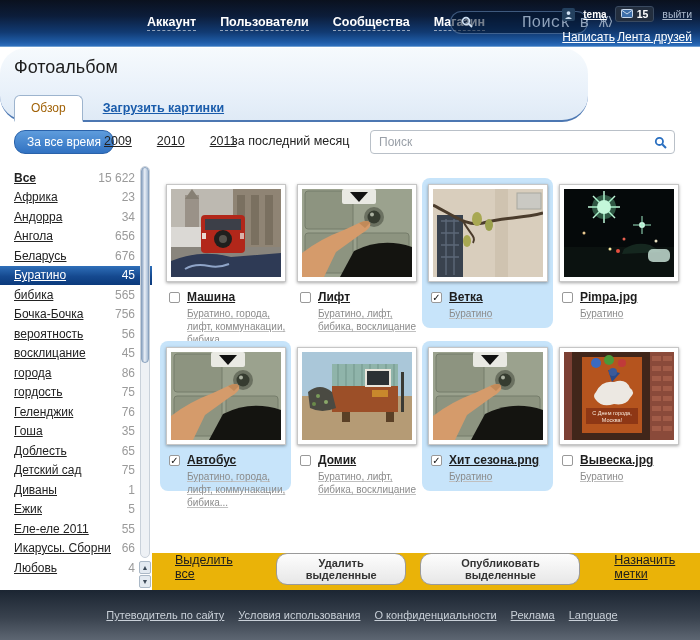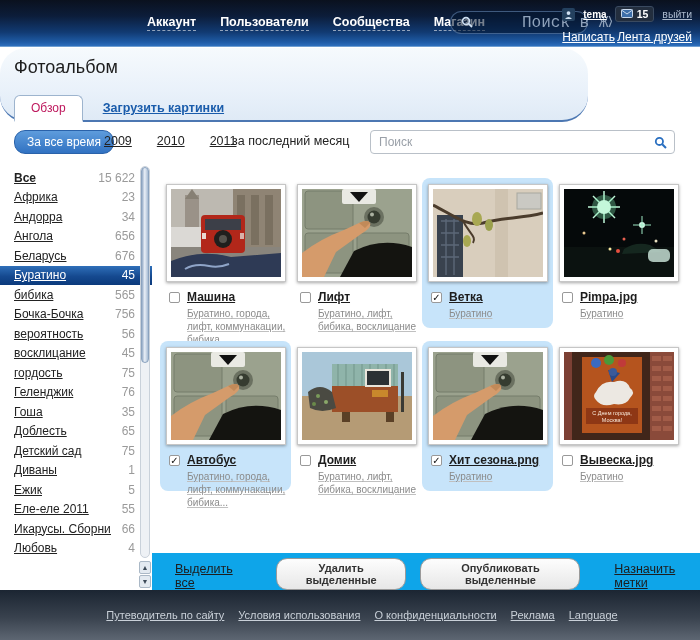--- a/index.html
+++ b/index.html
@@ -44,21 +44,21 @@
   .band {
     position:absolute; top:48px; left:0; width:588px; height:74px;
     background:linear-gradient(180deg,#f6fafd 0%,#e9f1fa 60%,#dfeaf6 100%);
     border-bottom:2px solid #4c77b2;
     border-radius:26px;
   }
   .page-title { position:absolute; left:14px; top:9px; font-size:18px; font-weight:normal; color:#1d1d1d; }
   .tabs { position:absolute; left:14px; bottom:-2px; display:flex; align-items:flex-end; }
   .tab-active {
     background:#fff; border:1px solid #9db4ce; border-bottom:2px solid #fff;
-    border-radius:6px 6px 0 0; padding:5px 16px 5px 16px; font-size:12px; color:#be185d;
+    border-radius:6px 6px 0 0; padding:5px 16px 5px 16px; font-size:12px; color:#a16207;
     position:relative; z-index:2;
   }
   .tab-link { margin:12px 0 7px 20px; font-size:12.5px; font-weight:bold; color:#1a5cab; text-decoration:underline; }
 
   
   .filterbar { position:absolute; top:124px; left:0; width:552px; height:36px; background:#fff; }
   .pill {
     position:absolute; left:14px; top:6px; padding:4px 12px; border-radius:11px;
     background:linear-gradient(180deg,#5e9cdc 0%,#3172c2 100%); border:1px solid #2a62aa;
     color:#fff; font-size:12px;
@@ -100,22 +100,22 @@
     border:1px solid #c6c6c6; padding:4px; box-shadow:0 1px 3px rgba(0,0,0,.35); }
   .frame svg { width:110px; height:88px; display:block; }
   .trow { display:flex; align-items:center; gap:7px; margin:8px 0 0 9px; }
   .cb { width:11px; height:11px; flex:none; background:#fff; border:1px solid #999;
     border-radius:2px; font-size:10px; line-height:10px; text-align:center; color:#111; }
   .ptitle { font-size:12px; font-weight:bold; color:#1d1d1d; text-decoration:underline; white-space:nowrap; }
   .ptags { margin:3px 0 0 27px; width:102px; font-size:10px; line-height:1.3; color:#8b8b8b;
     text-decoration:underline; text-decoration-color:#c0c0c0; }
 
   
-  .actionbar { position:absolute; left:0; right:0; bottom:0; height:37px; background:#0ea5e9;
-    display:flex; align-items:flex-end; }
+  .actionbar { position:absolute; left:0; right:0; bottom:0; height:37px; background:#eab308;
+    display:flex; align-items:flex-start; }
   .act-link { font-size:12.5px; color:#1d1d1d; text-decoration:underline; }
   .act-link.first { margin-left:23px; }
   .act-btn { margin-left:14px; padding:3px 12px; border-radius:11px; border:1px solid #9a9a9a;
     background:linear-gradient(180deg,#fdfdfd 0%,#e7e7e7 100%); font-size:11px; font-weight:bold;
     color:#333; font-family:inherit; cursor:pointer; }
   .act-btn.b1 { margin-left:30px; }
   .act-link.last { margin-left:34px; }
 
   
   .footer { position:absolute; left:0; bottom:0; width:700px; height:50px;
@@ -234,20 +234,24 @@
           <span class="slabel">Бочка-Бочка</span>
           <span class="scount">756</span>
         </div>
         <div class="srow">
           <span class="slabel">вероятность</span>
           <span class="scount">56</span>
         </div>
         <div class="srow">
           <span class="slabel">восклицание</span>
           <span class="scount">45</span>
+        </div>
+        <div class="srow">
+          <span class="slabel">города</span>
+          <span class="scount">86</span>
         </div>
         <div class="srow">
           <span class="slabel">гордость</span>
           <span class="scount">75</span>
         </div>
         <div class="srow">
           <span class="slabel">Геленджик</span>
           <span class="scount">76</span>
         </div>
         <div class="srow">

